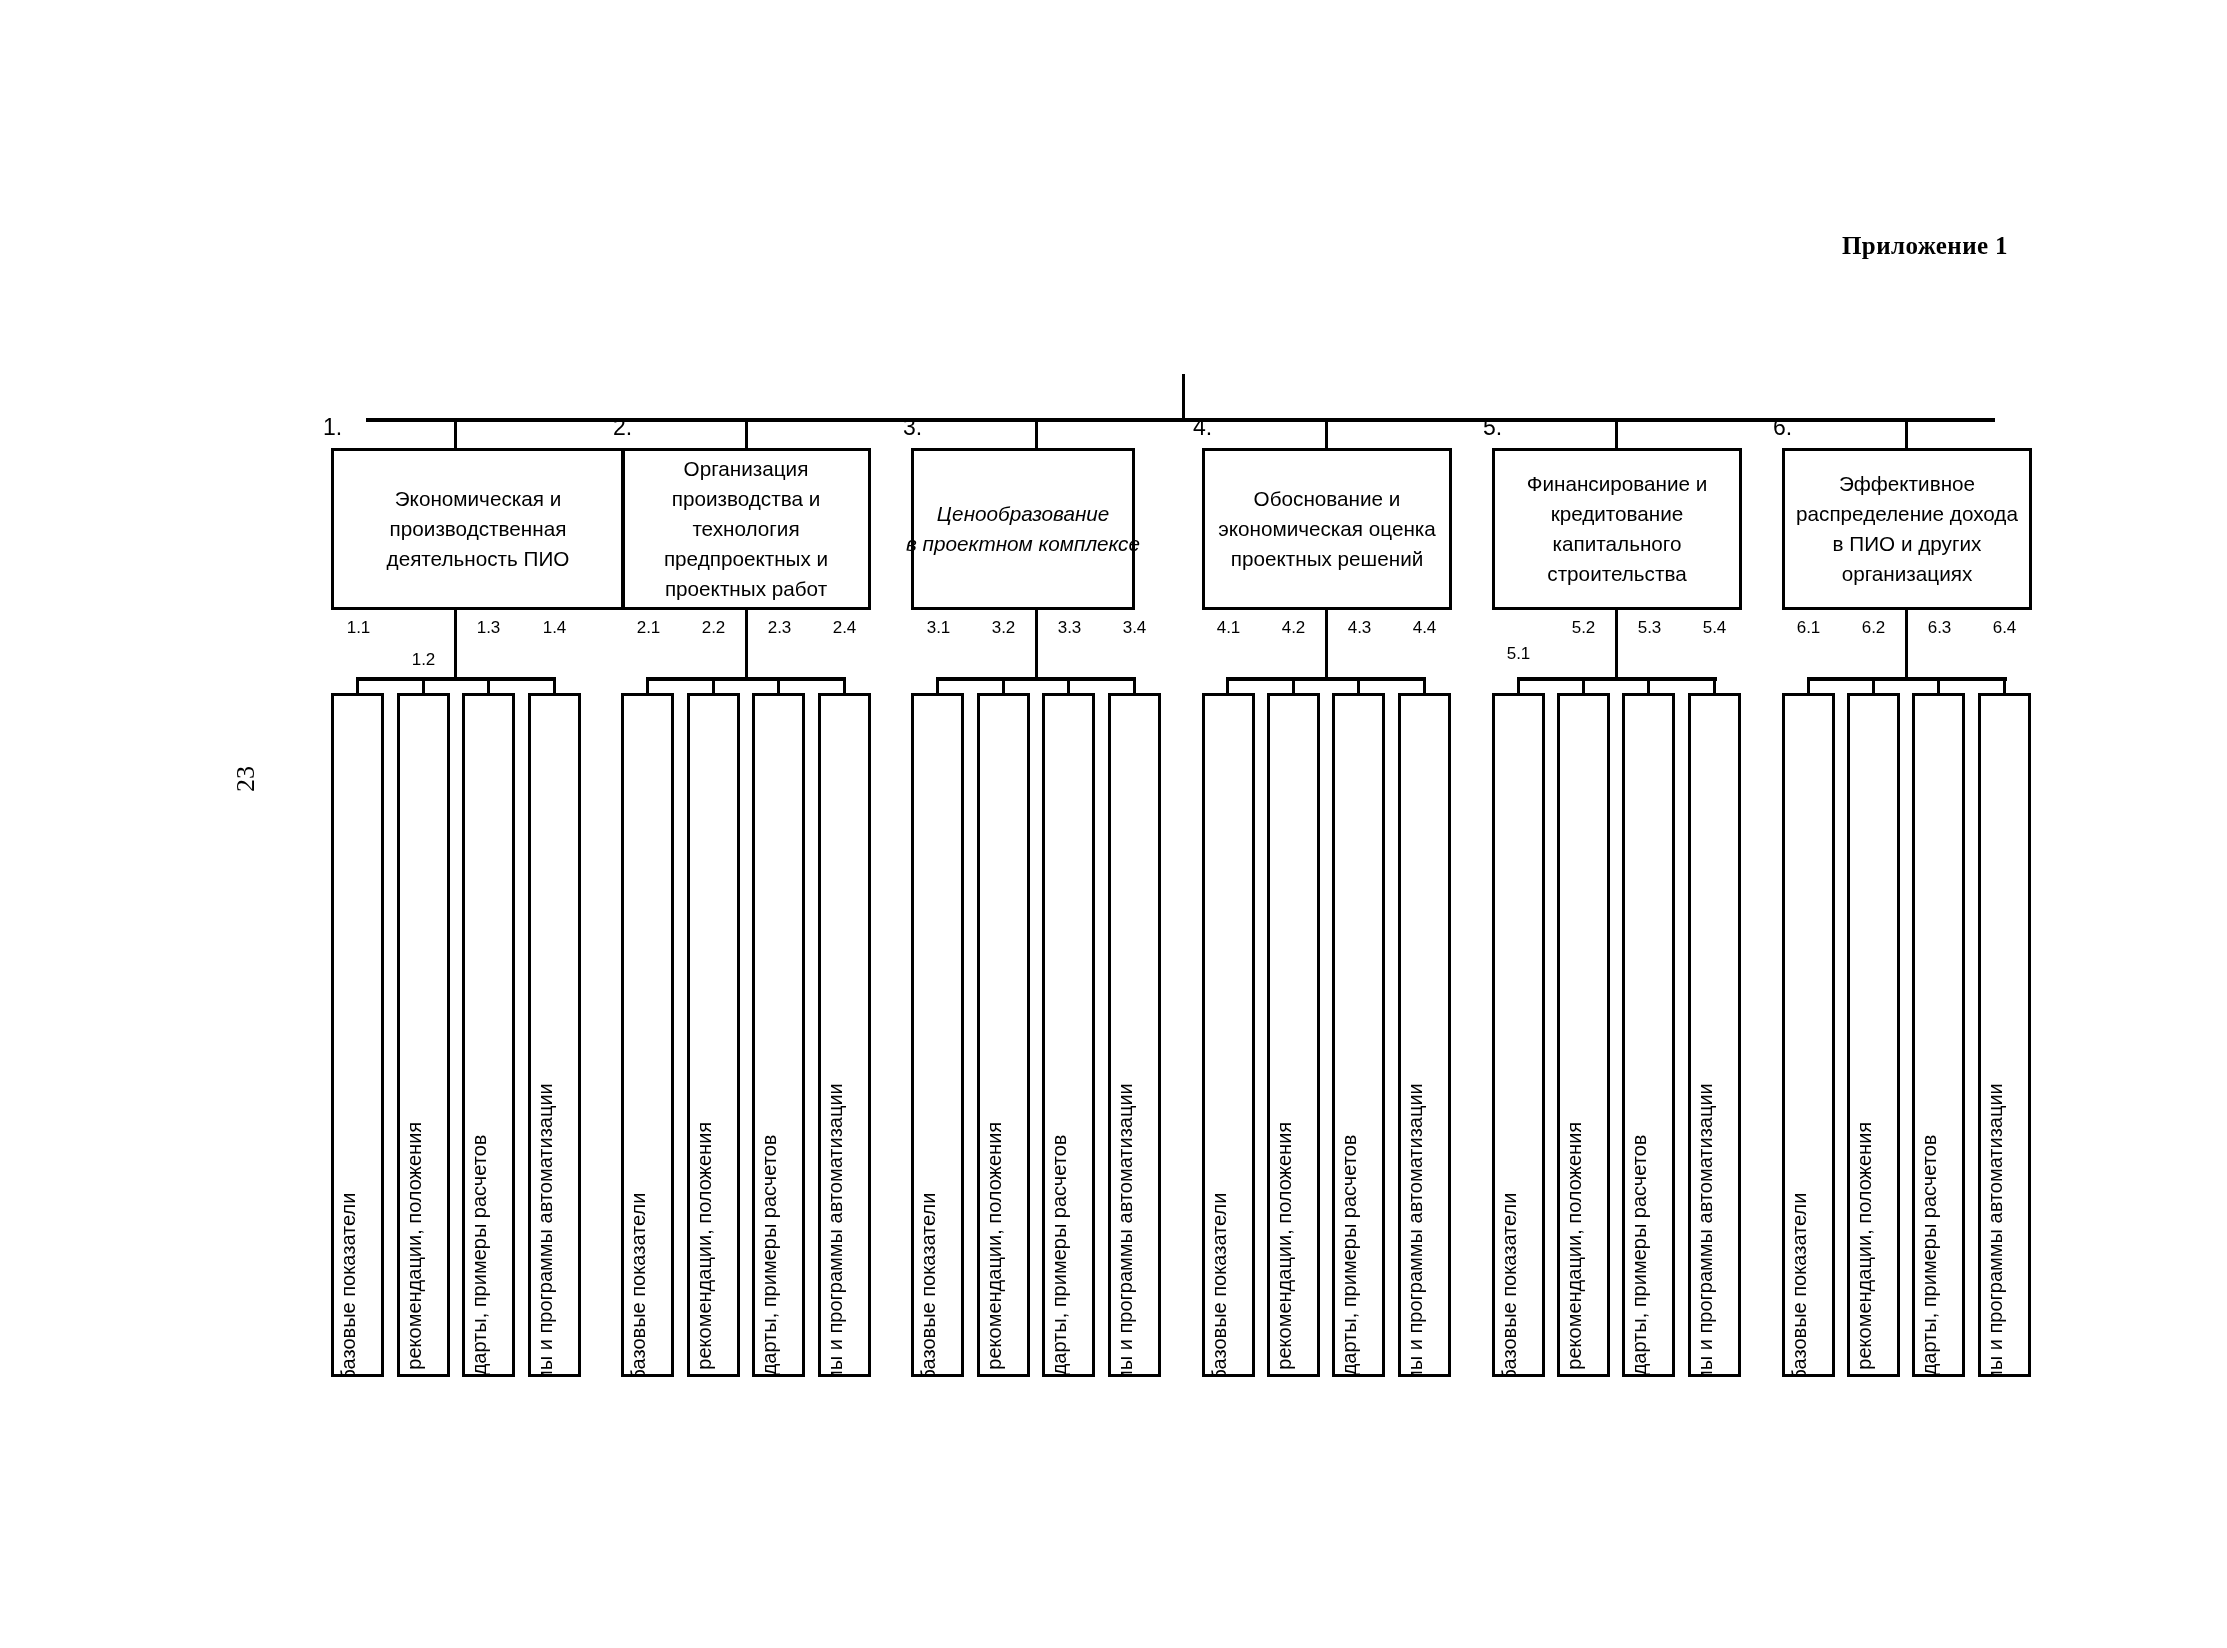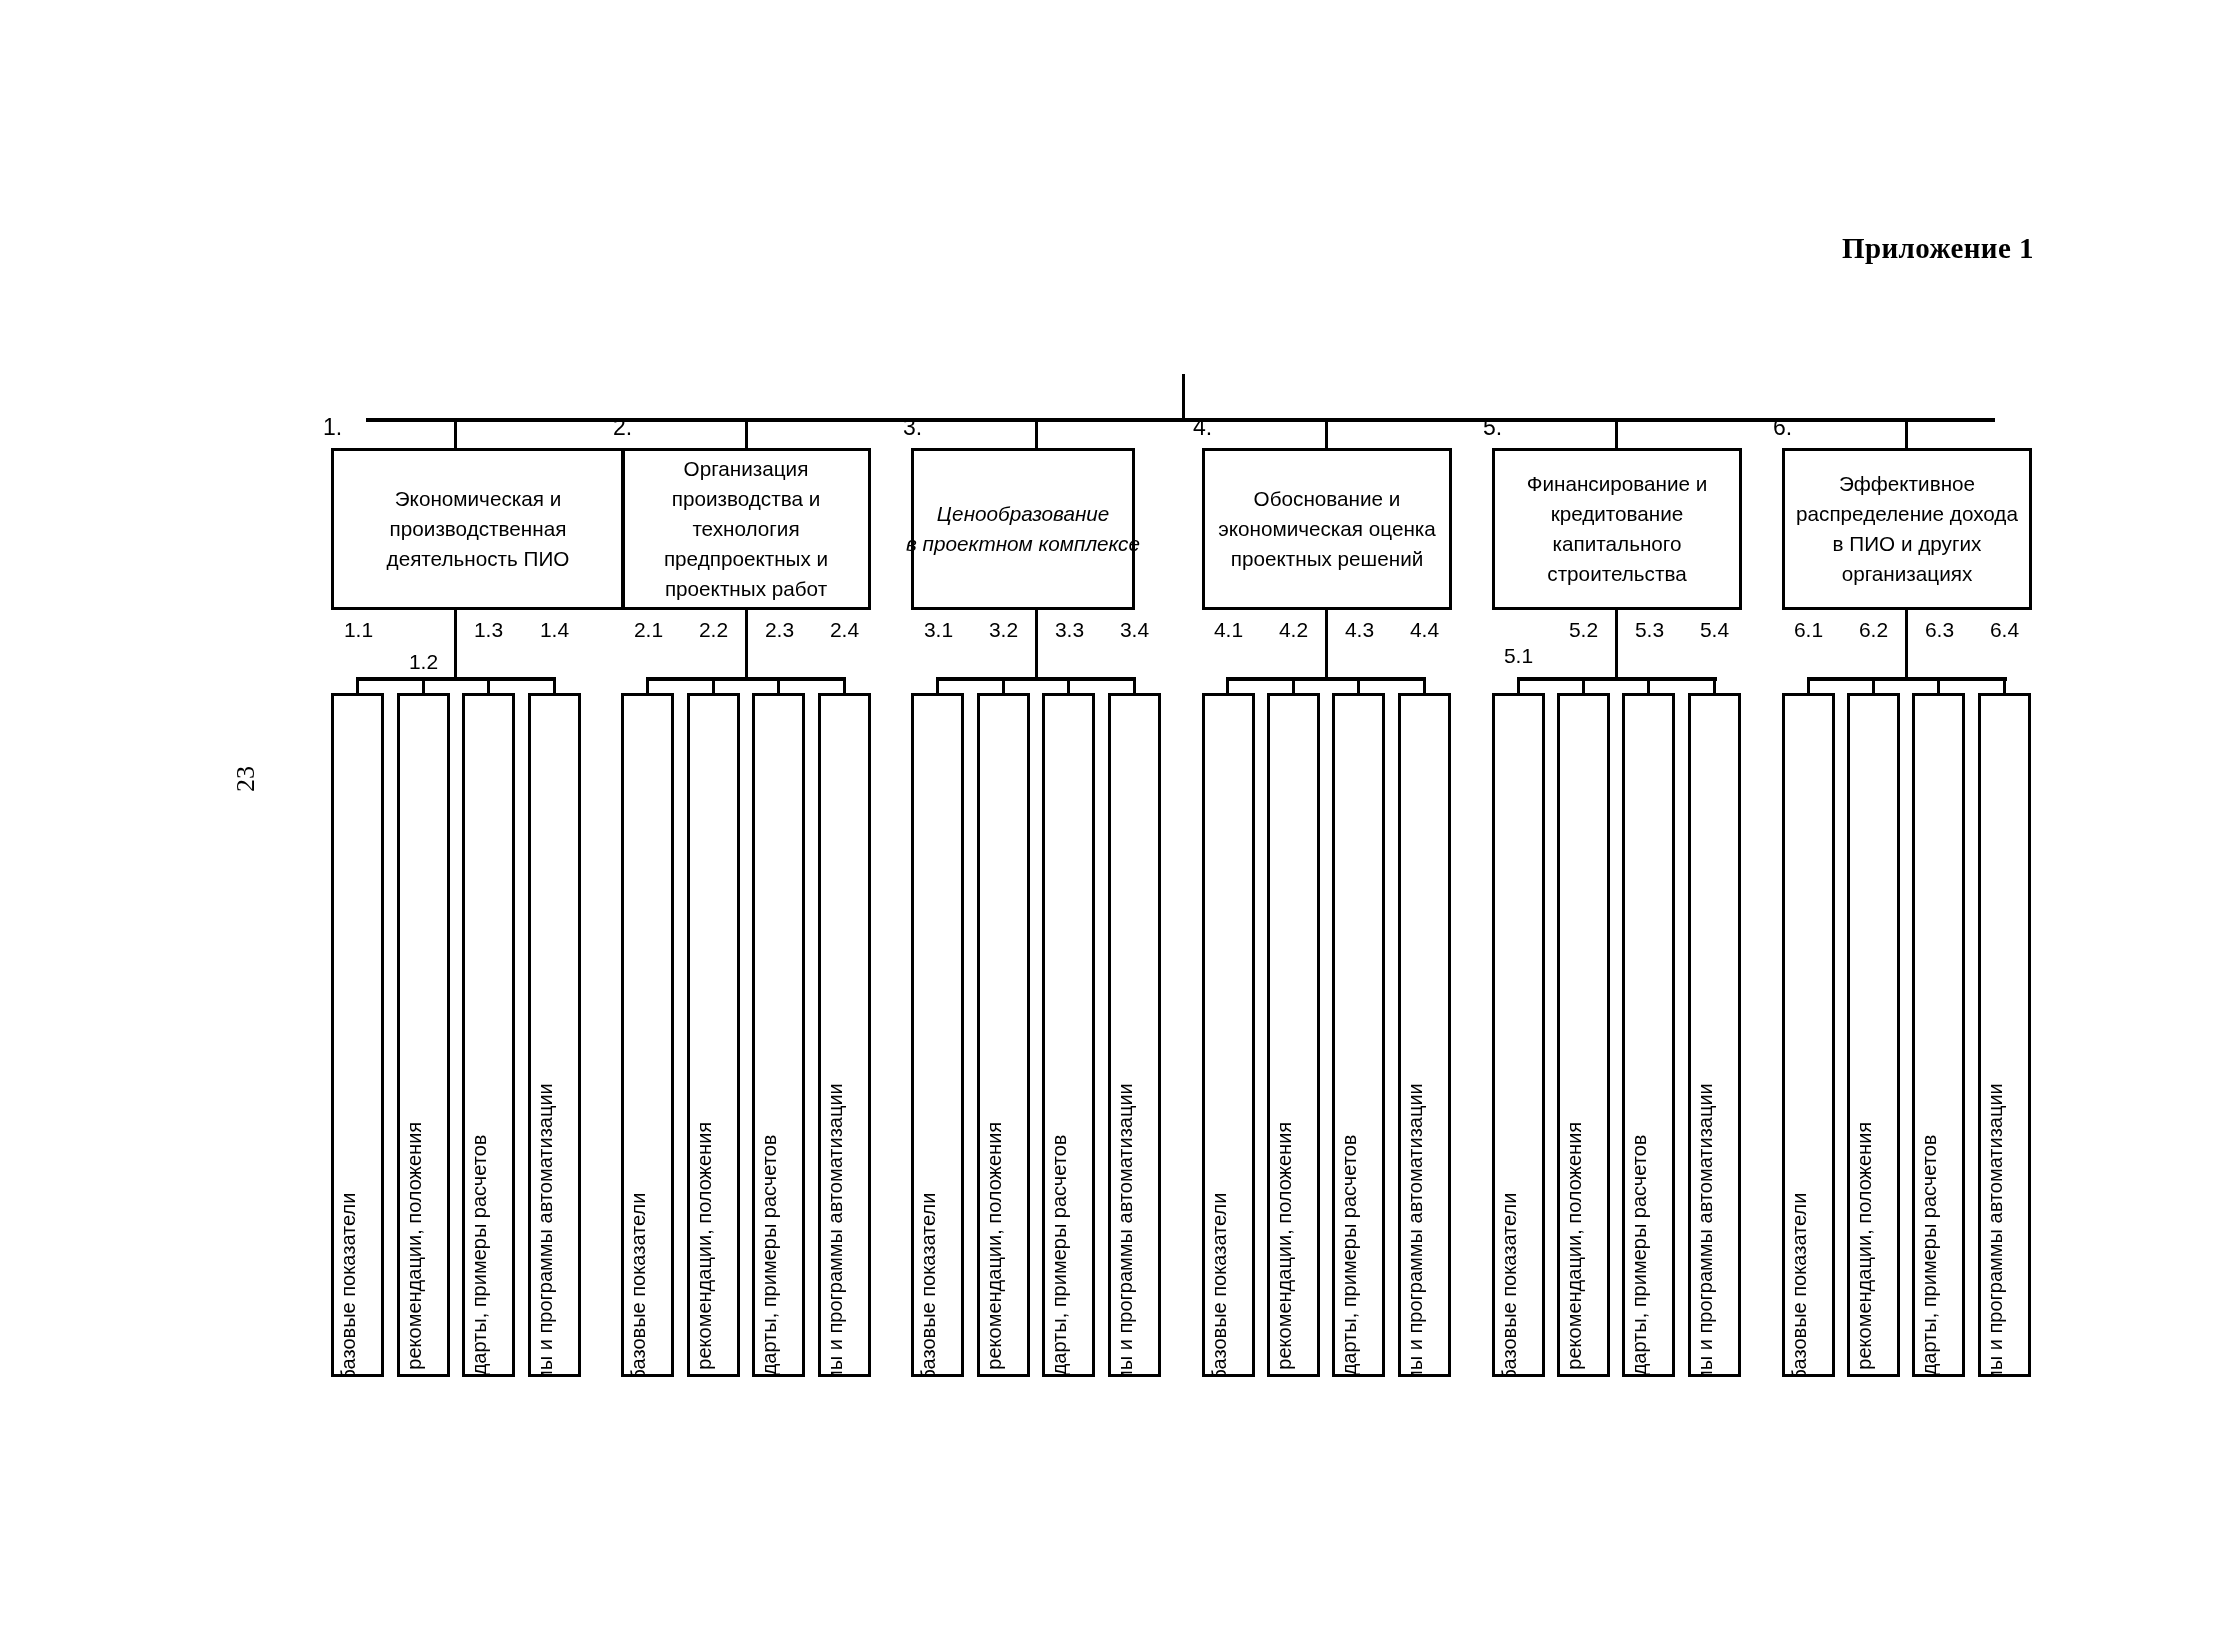--- a/index.html
+++ b/index.html
@@ -19,21 +19,21 @@
     overflow: hidden;
   }
 
   
   #appendix-label {
     position: absolute;
     left: 1842px;
     top: 232px;
     font-family: "Liberation Serif", serif;
     font-weight: bold;
-    font-size: 29px;
+    font-size: 25px;
     letter-spacing: 0.4px;
     white-space: nowrap;
   }
   #page-number {
     position: absolute;
     left: 231px;
     top: 792px;
     font-family: "Liberation Serif", serif;
     font-size: 26px;
     transform: rotate(-90deg);
@@ -97,21 +97,21 @@
   }
   .cat-box .line {
     font-size: 20.7px;
     line-height: 1.45;
     white-space: nowrap;
   }
 
   
   .sub-num {
     position: absolute;
-    font-size: 21px;
+    font-size: 17px;
     white-space: nowrap;
     text-align: center;
   }
 
   
   .leaf-box {
     position: absolute;
     top: 693px;
     height: 684px;
     border: 3.4px solid #000;

